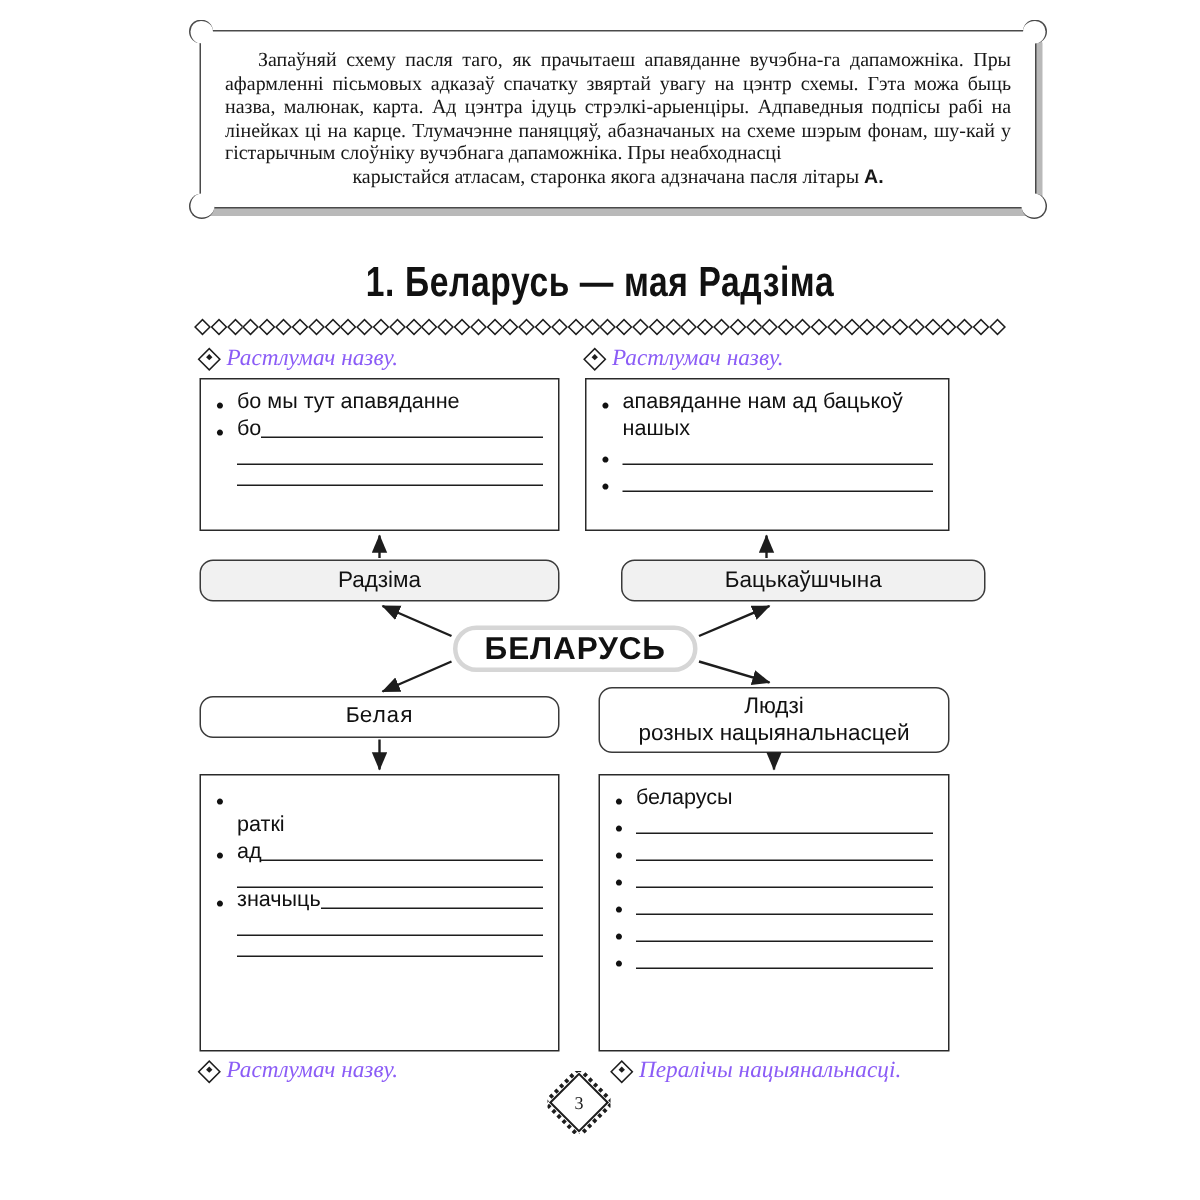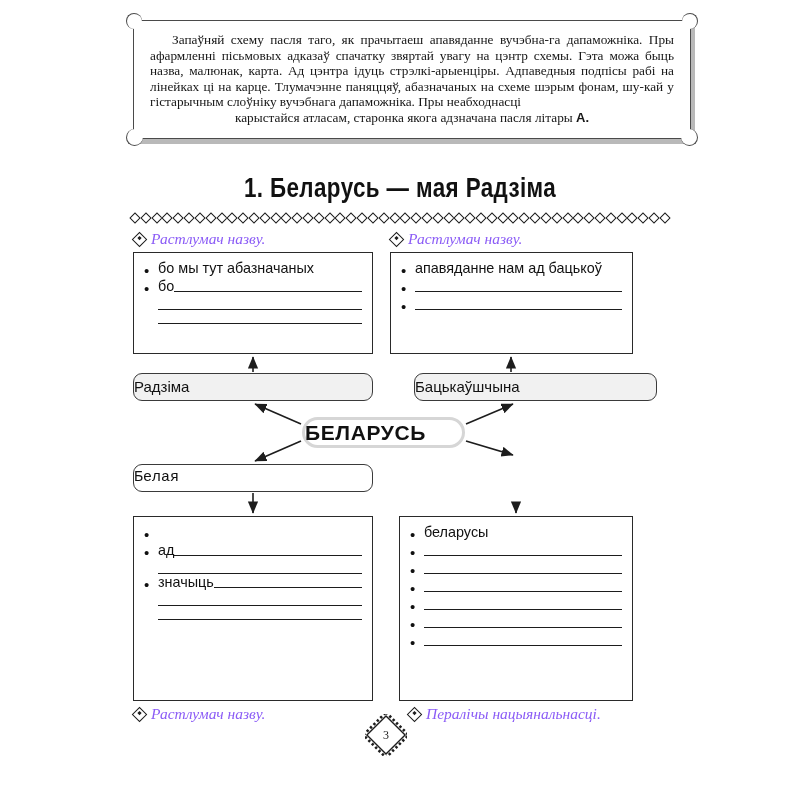--- a/index.html
+++ b/index.html
@@ -77,21 +77,21 @@
   .abox{position:absolute;border:1.3px solid #2a2a2a;background:#fff;box-sizing:border-box;}
   .abox .row{display:flex;align-items:flex-start;}
   .bullet{flex:none;width:14px;text-align:left;font-size:15px;line-height:1;color:#111;padding-top:3px;}
   .btxt{font-size:14.4px;line-height:17.5px;color:#111;}
   .rule{border-bottom:1.2px solid #1d1d1d;flex:1;height:13px;}
 
   
   .node{
     position:absolute;box-sizing:border-box;border:1.5px solid #3a3a3a;
     border-radius:9px;background:#fff;display:flex;align-items:center;
-    justify-content:flex-start;text-align:center;
+    justify-content:center;text-align:center;
     font-size:15px;line-height:18px;color:#111;
   }
   .node.gray{background:#f1f1f1;}
   .node.center{
     border:3px solid #d6d6d6;border-radius:16px;background:#fff;
     font-weight:bold;font-size:21px;letter-spacing:.6px;
   }
   svg.arrows{position:absolute;left:0;top:0;width:800px;height:800px;pointer-events:none;}
 
   
@@ -189,21 +189,21 @@
     <span>Растлумач назву.</span>
   </div>
   <div class="caption" style="left:409px;top:705px;">
     <span class="cap-dia"></span>
     <span>Пералічы нацыянальнасці.</span>
   </div>
 
   <div class="abox" id="box-tl" style="left:133px;top:252px;width:240px;height:102px;padding:7px 10px 0 10px;">
       <div class="row">
         <span class="bullet">•</span>
-        <span class="btxt">бо мы тут абазначаных</span>
+        <span class="btxt">бо мы тут апавяданне</span>
       </div>
       <div class="row">
         <span class="bullet">•</span>
         <span class="btxt">бо </span>
         <span class="rule"></span>
       </div>
       <div class="row">
         <span class="bullet"></span>
         <span class="rule"></span>
       </div>
@@ -211,31 +211,39 @@
         <span class="bullet"></span>
         <span class="rule"></span>
       </div>
     </div>
   <div class="abox" id="box-tr" style="left:390px;top:252px;width:243px;height:102px;padding:7px 10px 0 10px;">
       <div class="row">
         <span class="bullet">•</span>
         <span class="btxt">апавяданне нам ад бацькоў</span>
       </div>
       <div class="row">
+        <span class="bullet"></span>
+        <span class="btxt">нашых</span>
+      </div>
+      <div class="row">
         <span class="bullet">•</span>
         <span class="rule"></span>
       </div>
       <div class="row">
         <span class="bullet">•</span>
         <span class="rule"></span>
       </div>
     </div>
   <div class="abox" id="box-bl" style="left:133px;top:516px;width:240px;height:185px;padding:7px 10px 0 10px;">
       <div class="row">
         <span class="bullet">•</span>
+      </div>
+      <div class="row">
+        <span class="bullet"></span>
+        <span class="btxt">раткі</span>
       </div>
       <div class="row">
         <span class="bullet">•</span>
         <span class="btxt">ад </span>
         <span class="rule"></span>
       </div>
       <div class="row">
         <span class="bullet"></span>
         <span class="rule"></span>
       </div>
@@ -288,20 +296,24 @@
     <span>Радзіма</span>
   </div>
   <div class="node gray" style="left:414px;top:373px;width:243px;height:28px;">
     <span>Бацькаўшчына</span>
   </div>
   <div class="node center" style="left:302px;top:417px;width:163px;height:31px;">
     <span>БЕЛАРУСЬ</span>
   </div>
   <div class="node" style="left:133px;top:464px;width:240px;height:28px;font-family:Liberation Mono, monospace;">
     <span>Белая</span>
+  </div>
+  <div class="node" style="left:399px;top:458px;width:234px;height:44px;flex-direction:column;">
+    <span>Людзі</span>
+    <span>розных нацыянальнасцей</span>
   </div>
 
   <svg class="arrows" viewBox="0 0 800 800">
     <defs>
       <marker id="ah" markerWidth="9" markerHeight="9" refX="7.2" refY="3.2" orient="auto" markerUnits="strokeWidth">
         <path d="M0,0 L7.6,3.2 L0,6.4 z" fill="#1d1d1d"></path>
       </marker>
     </defs>
 
     <line x1="253" y1="372" x2="253" y2="357" stroke="#1d1d1d" stroke-width="1.6" marker-end="url(#ah)"></line>

